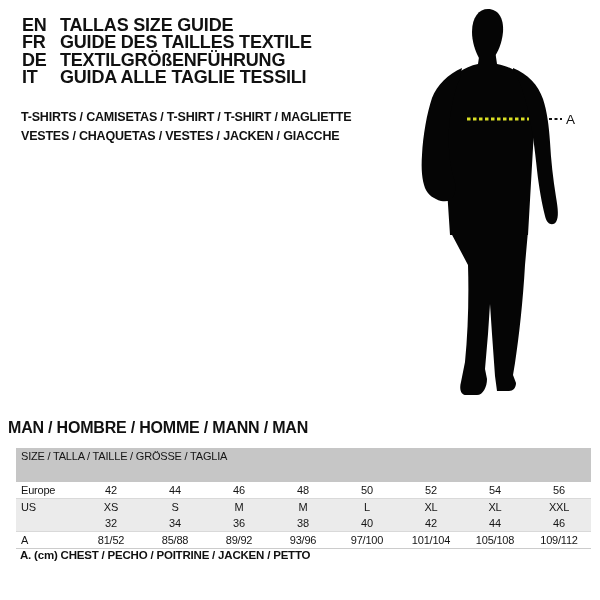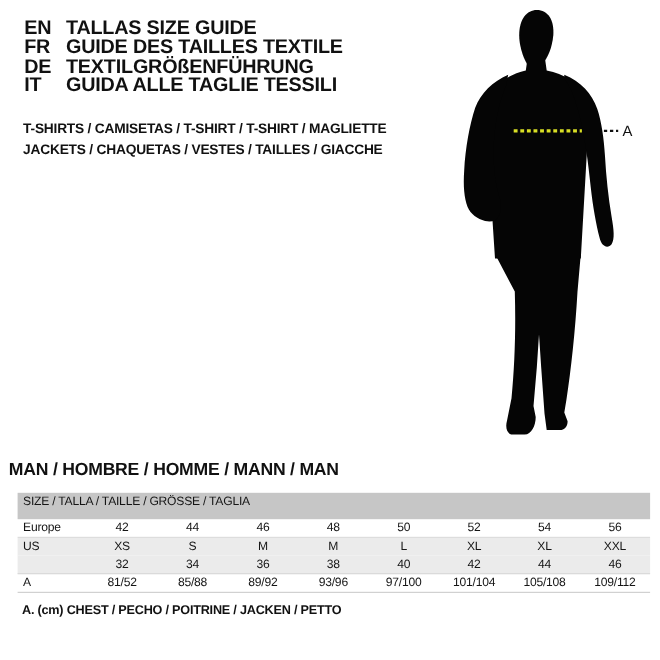--- a/index.html
+++ b/index.html
@@ -12,21 +12,21 @@
   
   .lang-block{left:22px;top:15px;}
   .lang-row{display:flex;height:17.3px;align-items:flex-start;font-weight:700;font-size:18px;}
   .lang-row .code{width:38px;}
   
   .categories{left:21px;top:108px;font-weight:700;font-size:12.5px;line-height:19px;}
   
   .section-title{left:8px;top:419px;font-weight:700;font-size:16px;}
   
   .sizetable{left:16px;top:448px;width:575px;font-size:11px;color:#151515;}
-  .thead{background:#c6c6c6;height:24px;line-height:17px;padding-left:5px;}
+  .thead{background:#c6c6c6;height:34px;line-height:17px;padding-left:5px;}
   .tr{display:flex;height:16px;line-height:16px;}
   .tr .label{width:58px;padding-left:5px;text-align:left;}
   .tr .td{flex:1;text-align:center;}
   .band{background:#ebebeb;}
   .row-sep{border-bottom:1px solid #d9d9d9;}
   .table-end{border-bottom:1px solid #cccccc;}
   
   .footnote{left:20px;top:549px;font-weight:700;font-size:11.5px;}
   
   .figure-svg{left:410px;top:2px;}
@@ -49,21 +49,21 @@
     <span class="ltitle">TEXTILGRÖßENFÜHRUNG</span>
   </div>
   <div class="lang-row">
     <span class="code">IT</span>
     <span class="ltitle">GUIDA ALLE TAGLIE TESSILI</span>
   </div>
 </div>
 
 <div class="abs categories">
   <div>T-SHIRTS / CAMISETAS / T-SHIRT / T-SHIRT / MAGLIETTE</div>
-  <div>JACKETS / CHAQUETAS / VESTES / TAILLES / GIACCHE</div>
+  <div>VESTES / CHAQUETAS / VESTES / JACKEN / GIACCHE</div>
 </div>
 
 <svg class="abs figure-svg" width="190" height="398" viewBox="0 0 190 398" xmlns="http://www.w3.org/2000/svg">
   <g fill="#050505">
     <path d="M62,30 C62,15 69,7 78,7 C88,7 94,16 93,30 C92,41 88,51 83,56 L69,56 C65,49 62,39 62,30 Z"></path>
     <path d="M70,48 L85,48 L87,62 C103,65 115,73 121,85 C125,93 126,101 125,111 L118,233 L40,233 L32,111 C31,101 32,93 36,85 C42,73 54,65 68,62 Z"></path>
     <path d="M52,66 C38,72 27,83 22,96 C17,111 13,133 12,153 C11,167 12,178 15,186 C18,193 24,197 31,199 C37,200 41,199 43,195 C46,190 46,183 44,177 C40,165 38,147 39,127 C40,109 44,90 50,76 Z"></path>
     <path d="M103,66 C118,72 128,83 133,97 C137,109 139,124 140,140 C141,158 143,177 146,195 C148,207 149,215 146,220 C143,224 137,223 135,214 C132,202 129,186 127,168 C125,148 122,124 117,104 C113,88 108,74 103,70 Z"></path>
     <path d="M40,229 L118,229 L115,263 C113,299 109,335 105,361 L103,373 L106,381 C106,386 103,389 99,389 L87,389 L85,374 L82,332 L80,302 L78,332 L75,367 L77,377 C77,385 73,393 67,393 L56,393 C51,393 49,387 51,380 L55,360 C58,330 59,296 58,263 Z"></path>
   </g>

